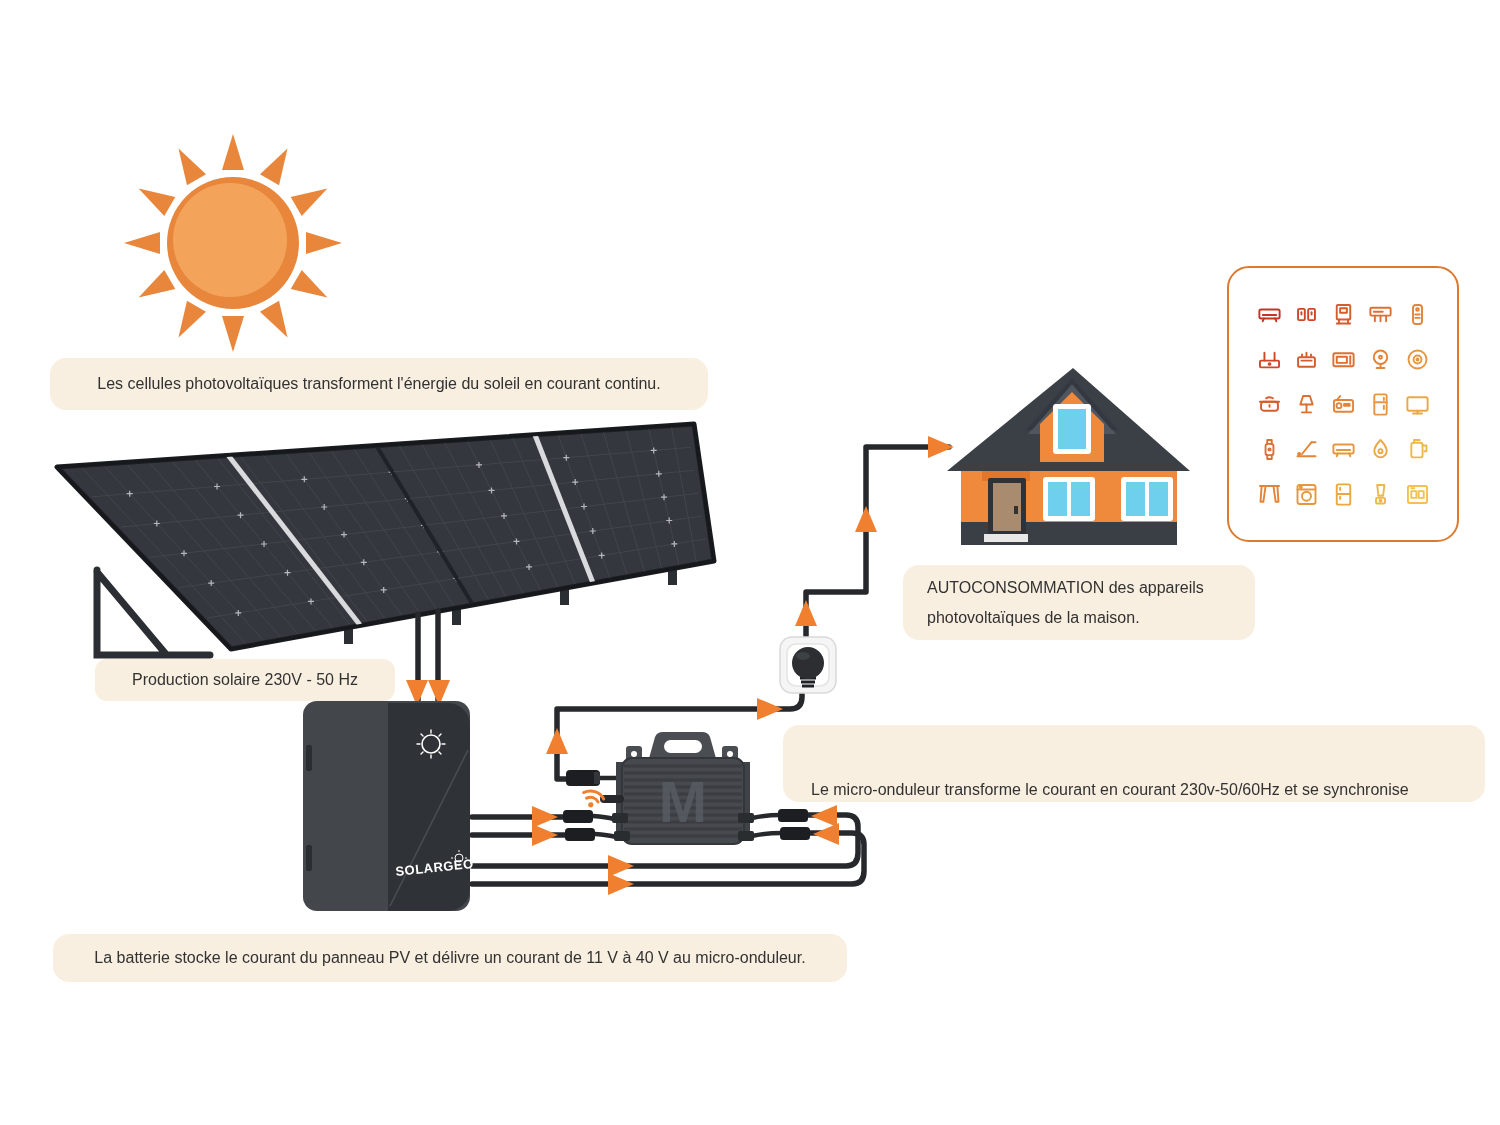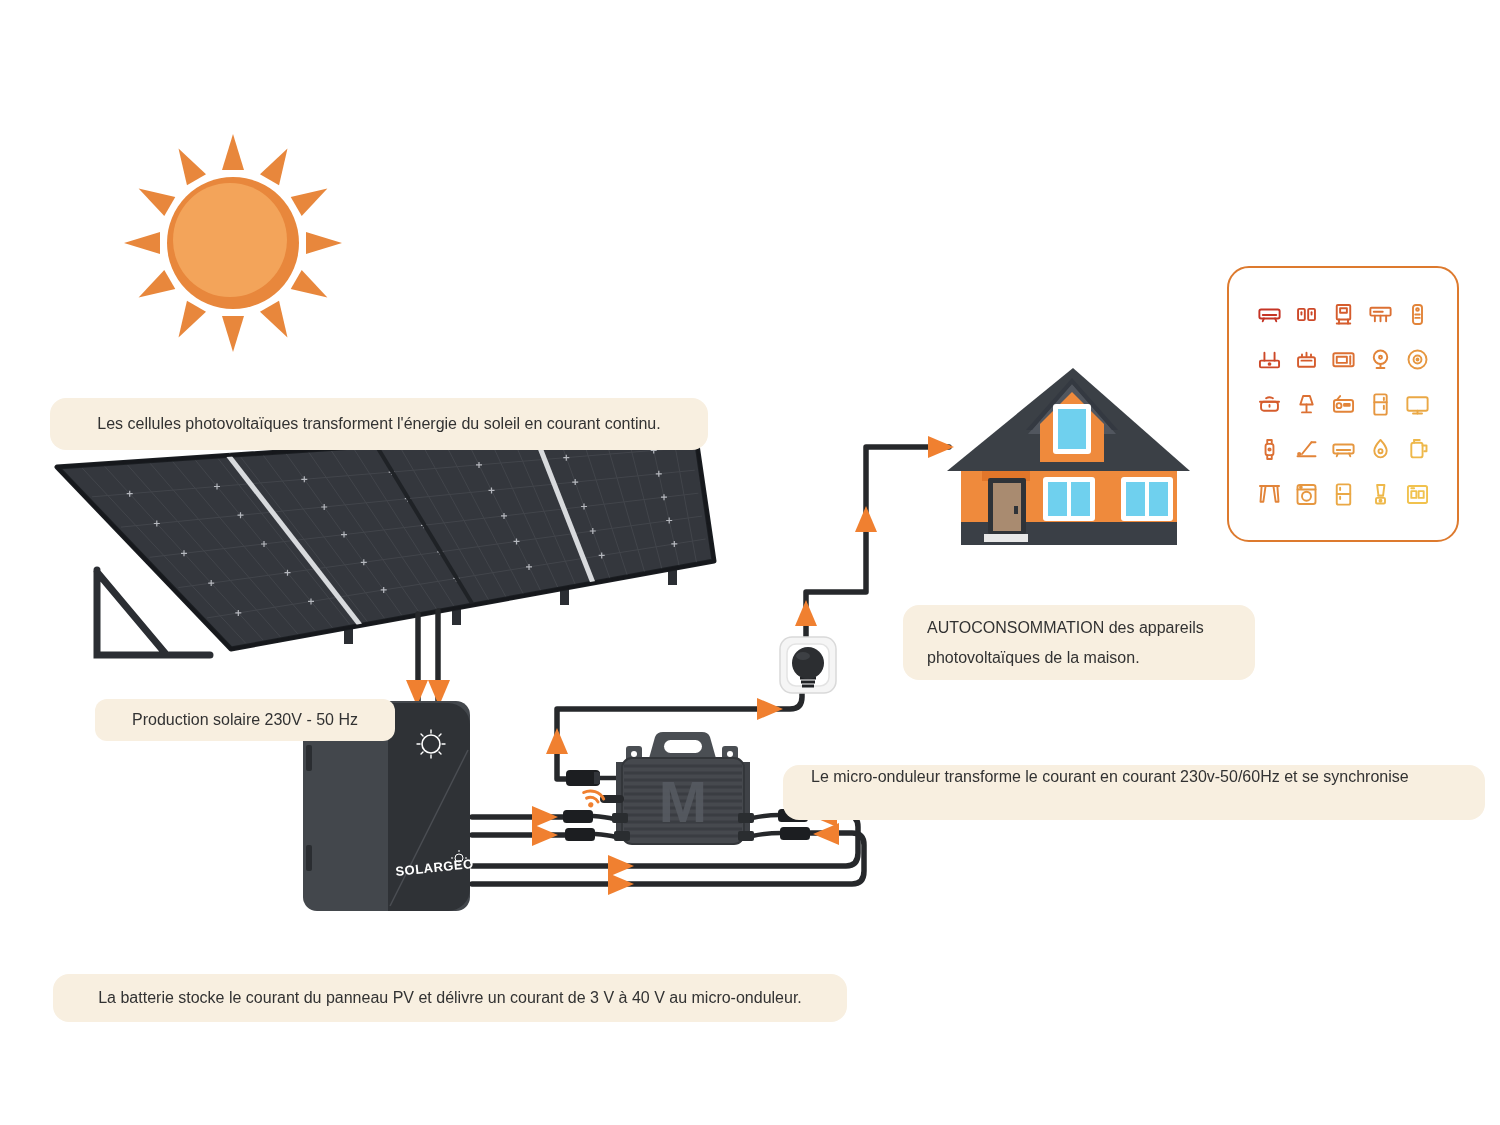--- a/index.html
+++ b/index.html
@@ -1,29 +1,29 @@
 <!DOCTYPE html>
 <html style="--accent-orange: #f08030; --cream: #f8efe0; --ink: #323232; --cable: #26282b; --panel-border: #dd7a2e; --sun-disc: #f3a45a; --sun-ray: #e8873c; --house-wall: #ef8a3c; --house-roof: #3b4046; --window-blue: #6fd0ee;"><head>
 <meta charset="utf-8">
 <style>
   html,body{margin:0;padding:0;background:#fff;}
   #stage{position:relative;width:1500px;height:1125px;background:#ffffff;overflow:hidden;
          font-family:"Liberation Sans",sans-serif;color:var(--ink,#333);}
   #scene{position:absolute;left:0;top:0;}
   .caption{position:absolute;background:var(--cream,#f8efe0);border-radius:16px;
            display:flex;align-items:center;justify-content:center;text-align:center;
-           font-size:16px;line-height:1.5;color:var(--ink,#333);margin-top:40px;}
+           font-size:16px;line-height:1.5;color:var(--ink,#333);}
   .caption .ln{white-space:nowrap;}
   #c1{left:50px;top:358px;width:658px;height:52px;}
   #c2{left:95px;top:659px;width:300px;height:42px;border-radius:12px;}
   #c3{left:903px;top:565px;width:328px;height:75px;padding-left:24px;
       justify-content:flex-start;text-align:left;flex-direction:column;align-items:flex-start;row-gap:6px;}
   #c3{display:flex;justify-content:center;}
-  #c4{left:783px;top:725px;width:674px;height:55px;padding-left:28px;
-      flex-direction:column;align-items:flex-start;justify-content:flex-start;text-align:left;row-gap:2px;}
+  #c4{left:783px;top:725px;width:674px;height:77px;padding-left:28px;
+      flex-direction:column;align-items:flex-start;justify-content:flex-end;text-align:left;row-gap:2px;}
   #c5{left:53px;top:934px;width:794px;height:48px;}
   .icon-panel{position:absolute;left:1227px;top:266px;width:232px;height:276px;background:#fff;
               border:2px solid var(--panel-border,#dd7a2e);border-radius:22px;
               display:flex;align-items:center;justify-content:center;box-sizing:border-box;}
   .icon-grid{display:grid;grid-template-columns:repeat(5,37px);grid-auto-rows:45px;place-items:center;}
   .icon-cell{width:27px;height:27px;}
   .icon-cell svg{width:27px;height:27px;display:block;}
   .cable{fill:none;stroke:var(--cable,#26282b);stroke-width:5.5;stroke-linejoin:round;stroke-linecap:round;}
   .cable-thin{fill:none;stroke:var(--cable,#26282b);stroke-width:4.5;stroke-linejoin:round;stroke-linecap:round;}
   .connector{fill:#1c1e21;}
@@ -216,21 +216,21 @@
   <div id="c3" class="caption">
     <span class="ln">AUTOCONSOMMATION des appareils</span>
     <span class="ln">photovoltaïques de la maison.</span>
   </div>
 
   <div id="c4" class="caption">
     <span class="ln">Le micro-onduleur transforme le courant en courant 230v-50/60Hz et se synchronise</span>
   </div>
 
   <div id="c5" class="caption">
-    <span>La batterie stocke le courant du panneau PV et délivre un courant de 3 V à 40 V au micro-onduleur.</span>
+    <span>La batterie stocke le courant du panneau PV et délivre un courant de 11 V à 40 V au micro-onduleur.</span>
   </div>
 
   <div class="icon-panel">
     <div class="icon-grid">
 
         <div class="icon-cell" style="color: rgb(197, 52, 37);">
           <svg viewBox="0 0 24 24">
             <use href="#sym-ac"></use>
           </svg>
         </div>

